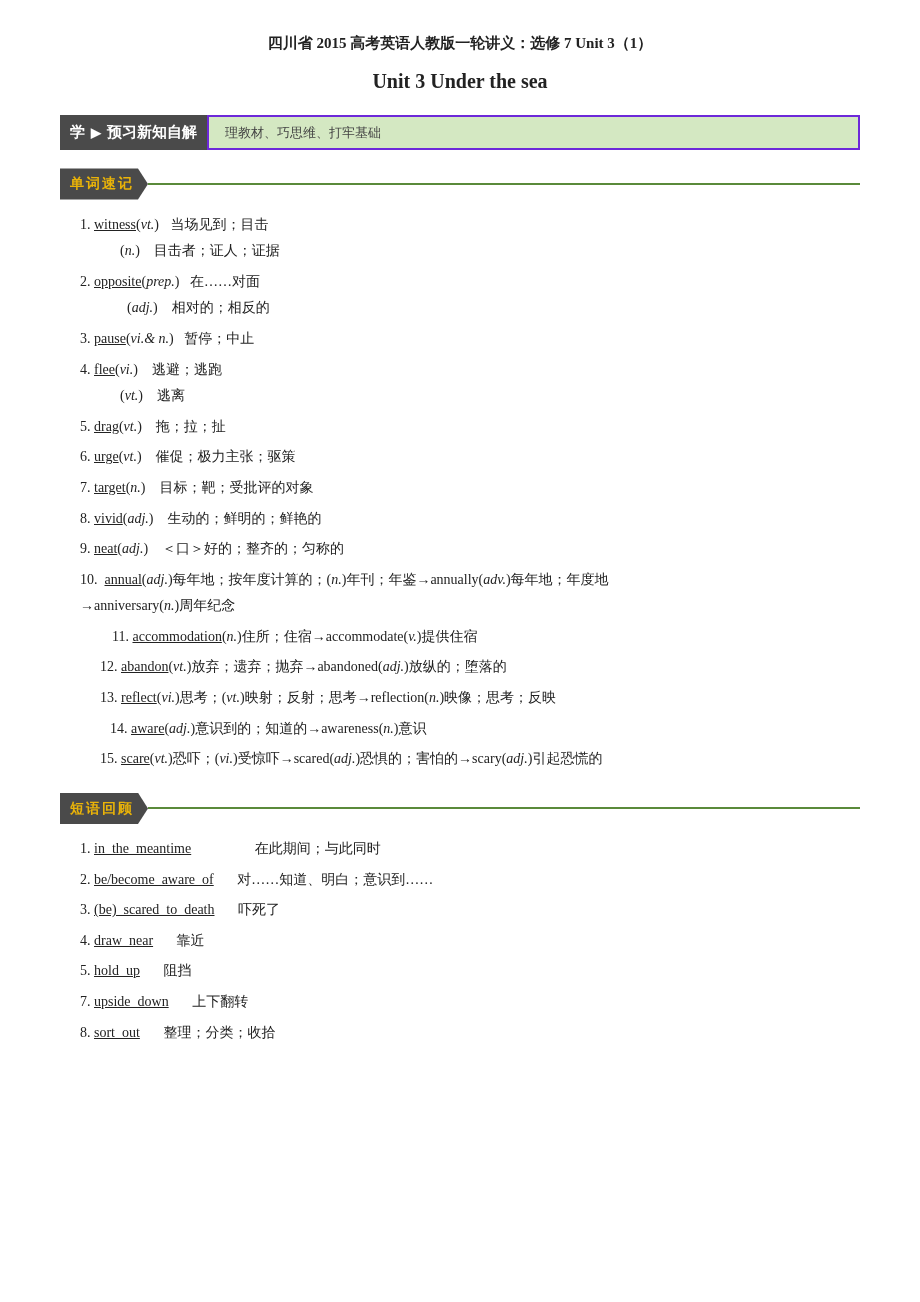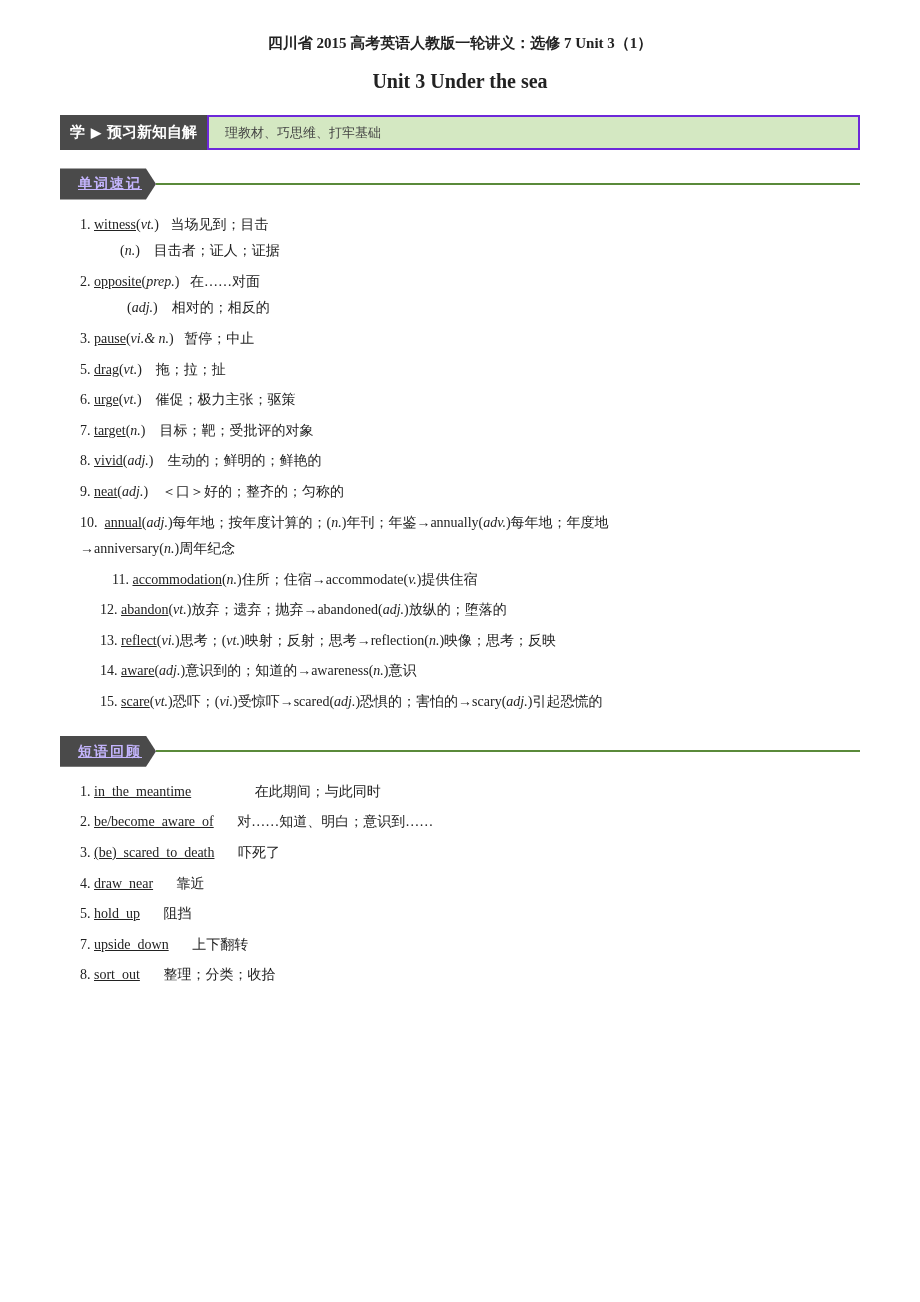--- a/index.html
+++ b/index.html
@@ -53,28 +53,27 @@
       border: 2px solid #6d28d9;
     }
     
     .section-banner {
       display: flex;
       align-items: center;
       margin: 16px 0 12px 0;
     }
     .section-banner-box {
       background: #4a4a4a;
-      color: #c4b5fd;
+      color: #eab308;
       font-size: 14px;
       font-weight: bold;
-      padding: 3px 14px 3px 18px;
+      padding: 3px 14px 3px 10px;
       position: relative;
       clip-path: polygon(0 0, calc(100% - 10px) 0, 100% 50%, calc(100% - 10px) 100%, 0 100%);
       letter-spacing: 2px;
-      text-decoration: underline;
     }
     .section-banner-line {
       flex: 1;
       height: 2px;
       background: #5a8a3a;
       margin-left: 0;
     }
     .vocab-list {
       list-style: none;
       padding: 0;
@@ -144,20 +143,25 @@
     <span>2.</span>
     <span class="word">opposite</span>(<span class="pos">prep.</span>)&nbsp;&nbsp;&nbsp;在……对面
     <div class="indent">&nbsp;&nbsp;(<span class="pos">adj.</span>)&nbsp;&nbsp;&nbsp;&nbsp;相对的；相反的</div>
   </li>
 
   <li class="vocab-item">
     <span>3.</span>
     <span class="word">pause</span>(<span class="pos">vi.&amp; n.</span>)&nbsp;&nbsp;&nbsp;暂停；中止
   </li>
 
+  <li class="vocab-item">
+    <span>4.</span>
+    <span class="word">flee</span>(<span class="pos">vi.</span>)&nbsp;&nbsp;&nbsp;&nbsp;逃避；逃跑
+    <div class="indent">(<span class="pos">vt.</span>)&nbsp;&nbsp;&nbsp;&nbsp;逃离</div>
+  </li>
 
   <li class="vocab-item">
     <span>5.</span>
     <span class="word">drag</span>(<span class="pos">vt.</span>)&nbsp;&nbsp;&nbsp;&nbsp;拖；拉；扯
   </li>
 
   <li class="vocab-item">
     <span>6.</span>
     <span class="word">urge</span>(<span class="pos">vt.</span>)&nbsp;&nbsp;&nbsp;&nbsp;催促；极力主张；驱策
   </li>
@@ -191,21 +195,21 @@
   <li class="vocab-item" style="margin-left:20px;">
     <span>12.</span>
     <span class="word">abandon</span>(<span class="pos">vt.</span>)放弃；遗弃；抛弃→abandoned(<span class="pos">adj.</span>)放纵的；堕落的
   </li>
 
   <li class="vocab-item" style="margin-left:20px;">
     <span>13.</span>
     <span class="word">reflect</span>(<span class="pos">vi.</span>)思考；(<span class="pos">vt.</span>)映射；反射；思考→reflection(<span class="pos">n.</span>)映像；思考；反映
   </li>
 
-  <li class="vocab-item" style="margin-left:20px;">
+  <li class="vocab-item" style="margin-left:30px;">
     <span>14.</span>
     <span class="word">aware</span>(<span class="pos">adj.</span>)意识到的；知道的→awareness(<span class="pos">n.</span>)意识
   </li>
 
   <li class="vocab-item" style="margin-left:20px;">
     <span>15.</span>
     <span class="word">scare</span>(<span class="pos">vt.</span>)恐吓；(<span class="pos">vi.</span>)受惊吓→scared(<span class="pos">adj.</span>)恐惧的；害怕的→scary(<span class="pos">adj.</span>)引起恐慌的
   </li>
 </ol>
 

